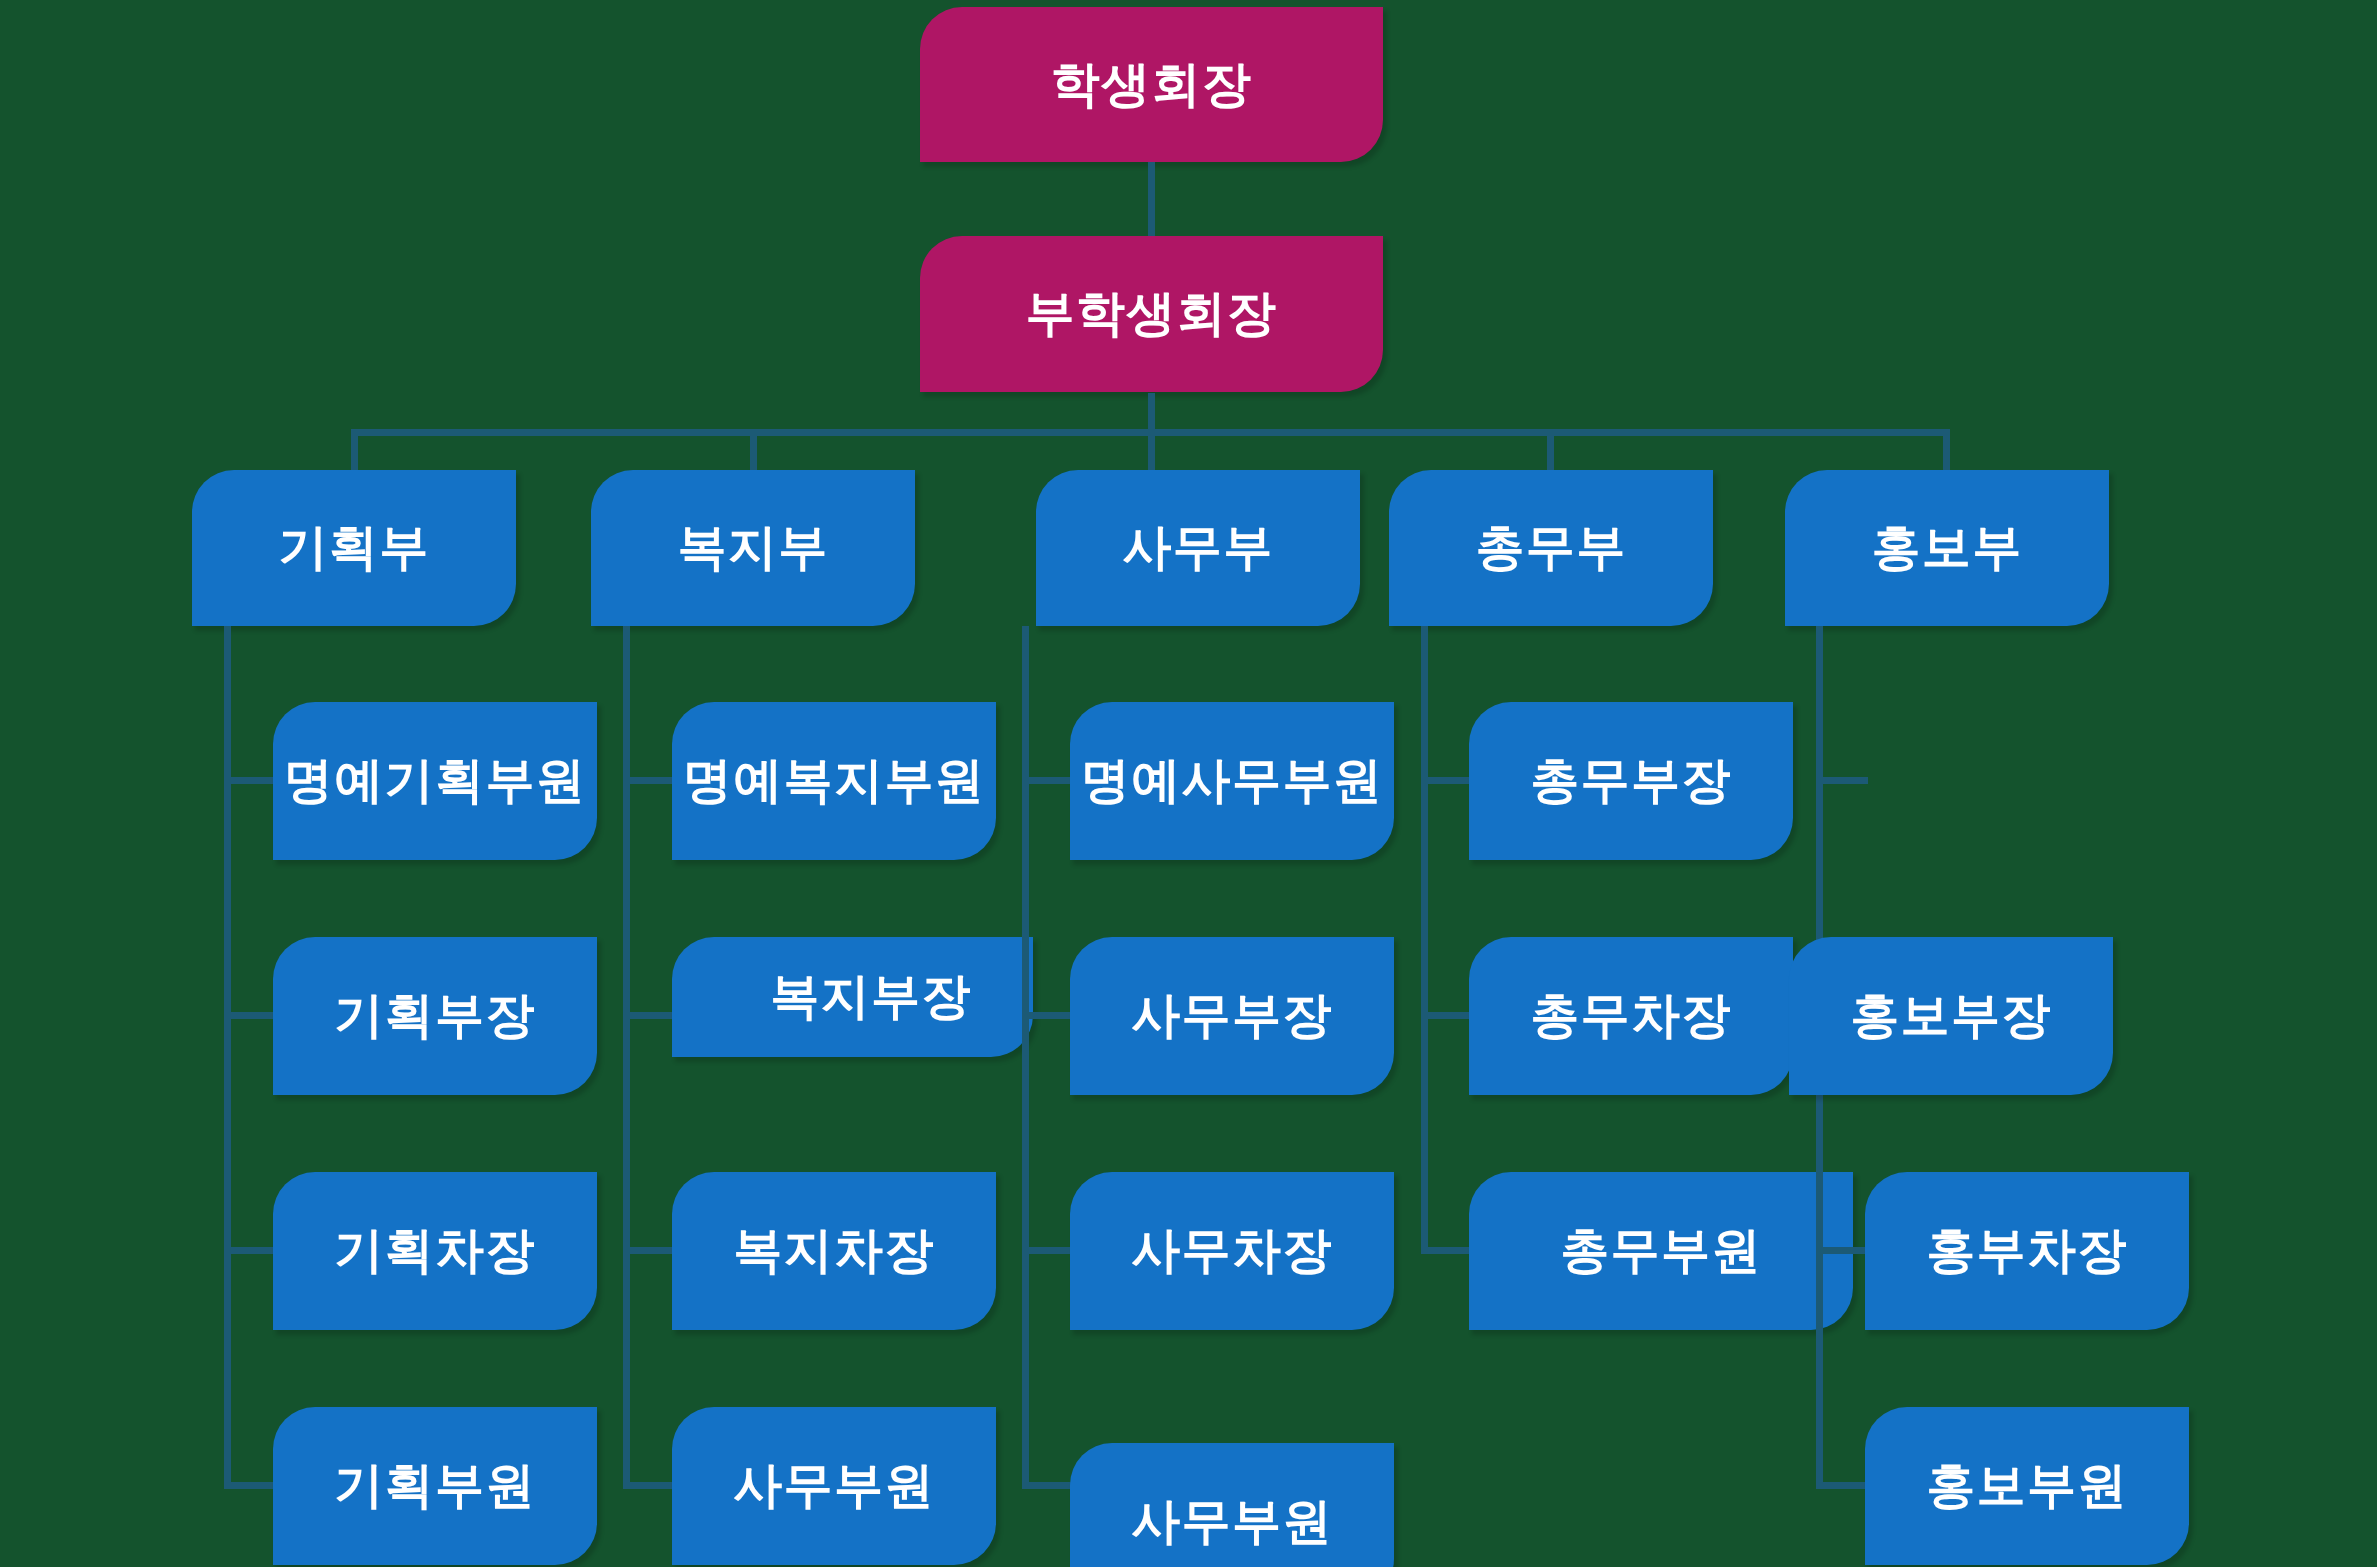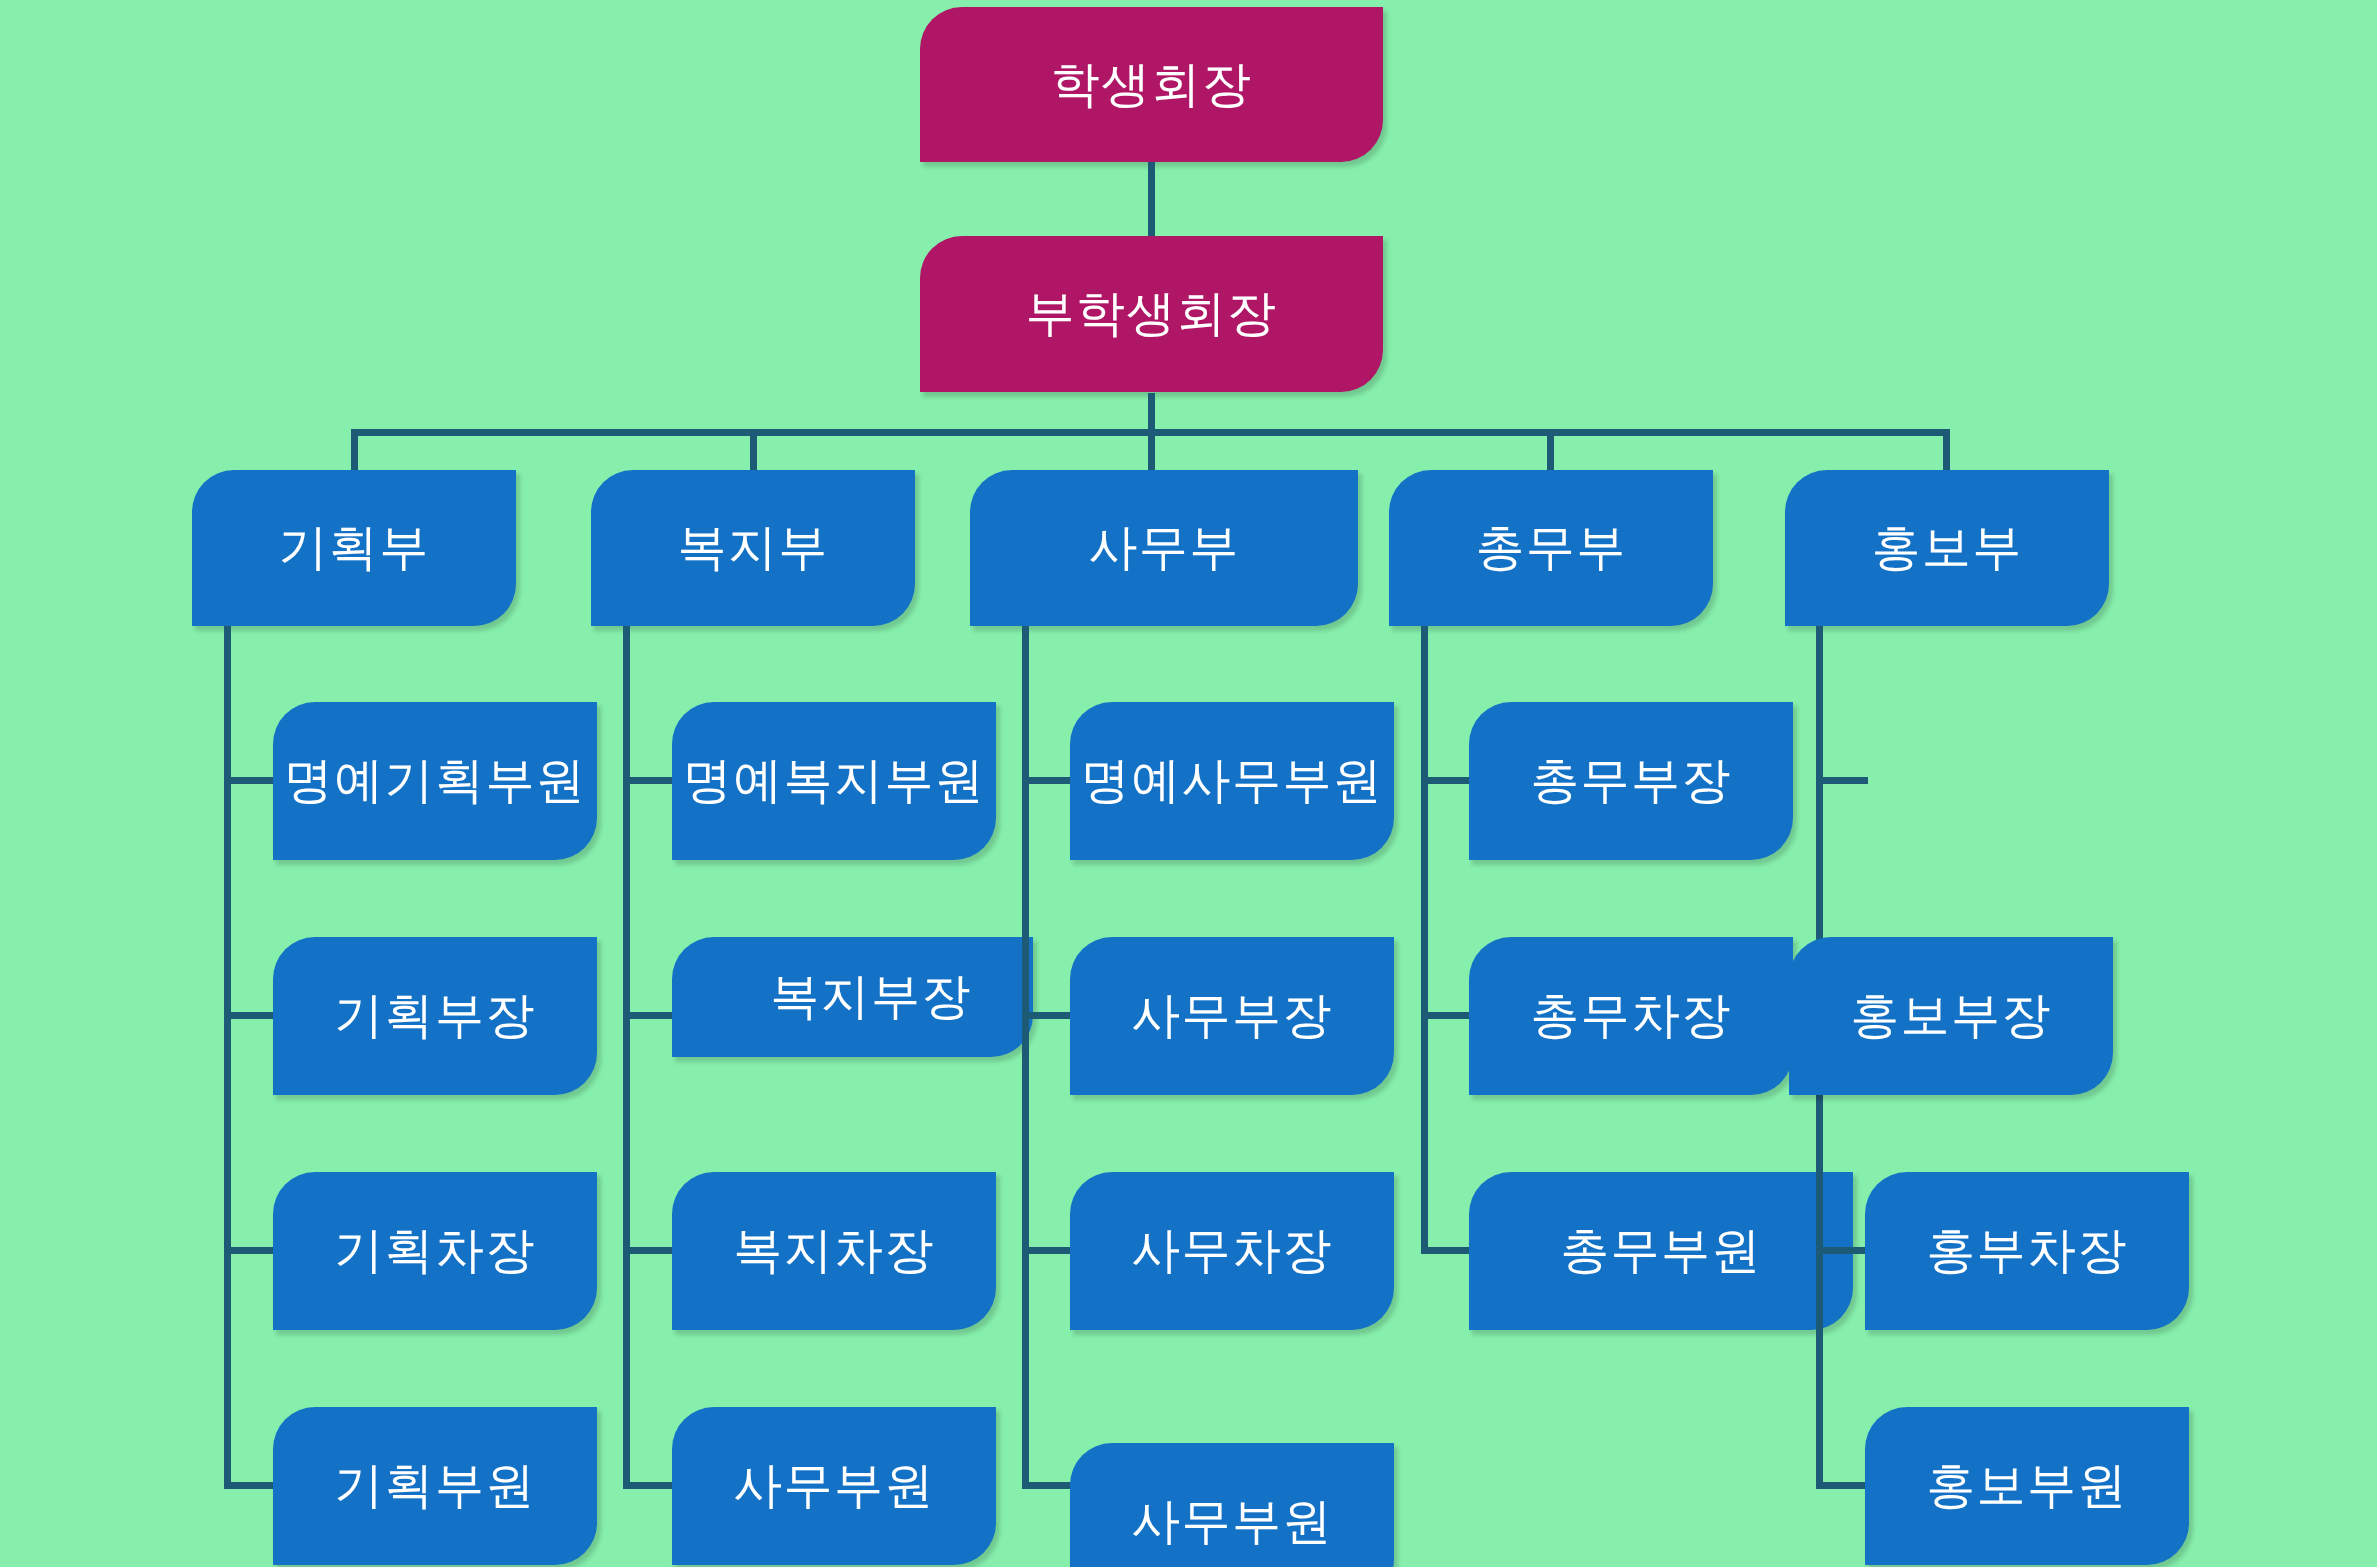--- a/index.html
+++ b/index.html
@@ -8,21 +8,22 @@
     background: #ffffff;
     width: 2377px;
     height: 1568px;
     overflow: hidden;
     font-family: "Liberation Sans", sans-serif;
   }
   #canvas {
     position: relative;
     width: 2377px;
     height: 1568px;
-    background: #86efac;
+    background: #14532d;
+    font-weight: bold;
   }
   .node {
     position: absolute;
     display: flex;
     align-items: center;
     justify-content: center;
     color: var(--textcolor, #ffffff);
     font-size: 49px;
     letter-spacing: 1.4px;
     border-radius: 42px 0 42px 0;
@@ -52,21 +53,21 @@
   <div class="line" style="left:351px;  top:429px; width:1599px; height:7.2px;"></div>
 
   <div class="line" style="left:351px;  top:429px; width:7.2px; height:43px;"></div>
   <div class="line" style="left:750px; top:429px; width:7.2px; height:43px;"></div>
   <div class="line" style="left:1148px; top:429px; width:7.2px; height:43px;"></div>
   <div class="line" style="left:1547px; top:429px; width:7.2px; height:43px;"></div>
   <div class="line" style="left:1943px; top:429px; width:7.2px; height:43px;"></div>
 
   <div class="node dept" style="left:591px;  top:470px; width:324px; height:156px;">복지부</div>
   <div class="node dept" style="left:192px;  top:470px; width:324px; height:156px;">기획부</div>
-  <div class="node dept" style="left:970px; top:470px; width:388px; height:156px;">사무부</div>
+  <div class="node dept" style="left:1036px; top:470px; width:324px; height:156px;">사무부</div>
   <div class="node dept" style="left:1389px; top:470px; width:324px; height:156px;">총무부</div>
   <div class="node dept" style="left:1785px; top:470px; width:324px; height:156px;">홍보부</div>
 
   <div class="line" style="left:224px; top:626px; width:7.2px; height:863px;"></div>
   <div class="line" style="left:224px; top:777px; width:52px; height:7.2px;"></div>
   <div class="line" style="left:224px; top:1012px; width:52px; height:7.2px;"></div>
   <div class="line" style="left:224px; top:1247px; width:52px; height:7.2px;"></div>
   <div class="line" style="left:224px; top:1482px; width:52px; height:7.2px;"></div>
   <div class="node dept" style="left:273px; top:702px;  width:324px; height:158px;">명예기획부원</div>
   <div class="node dept" style="left:273px; top:937px; width:324px; height:158px;">기획부장</div>

